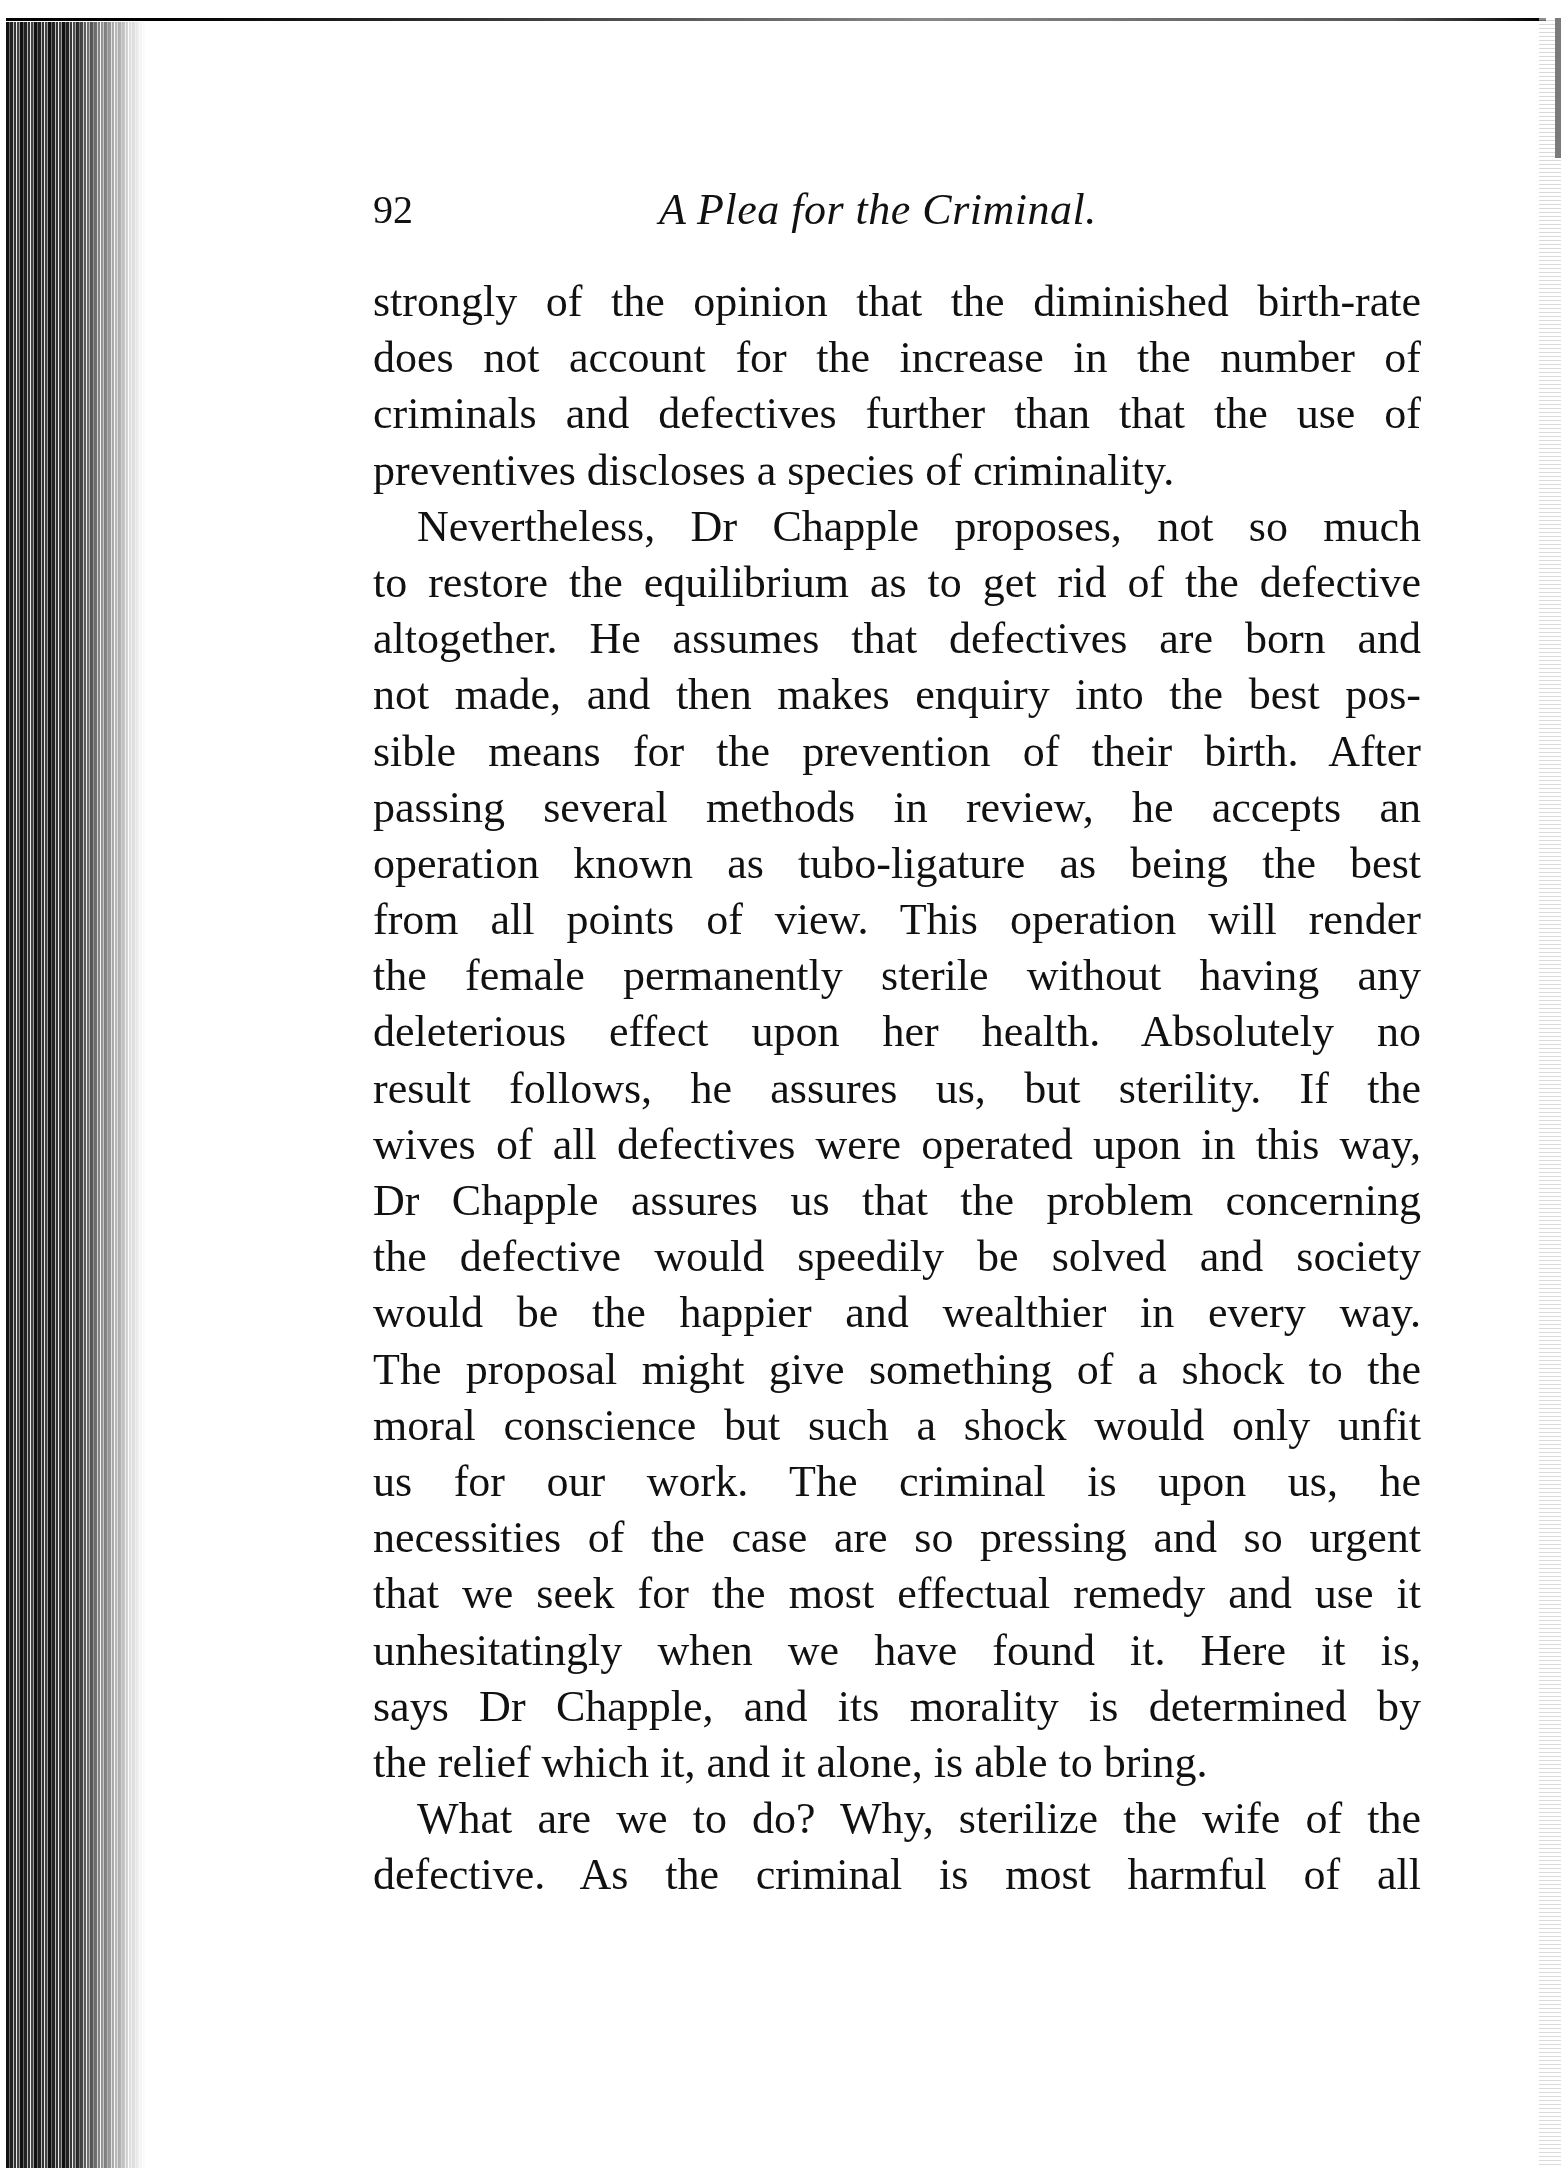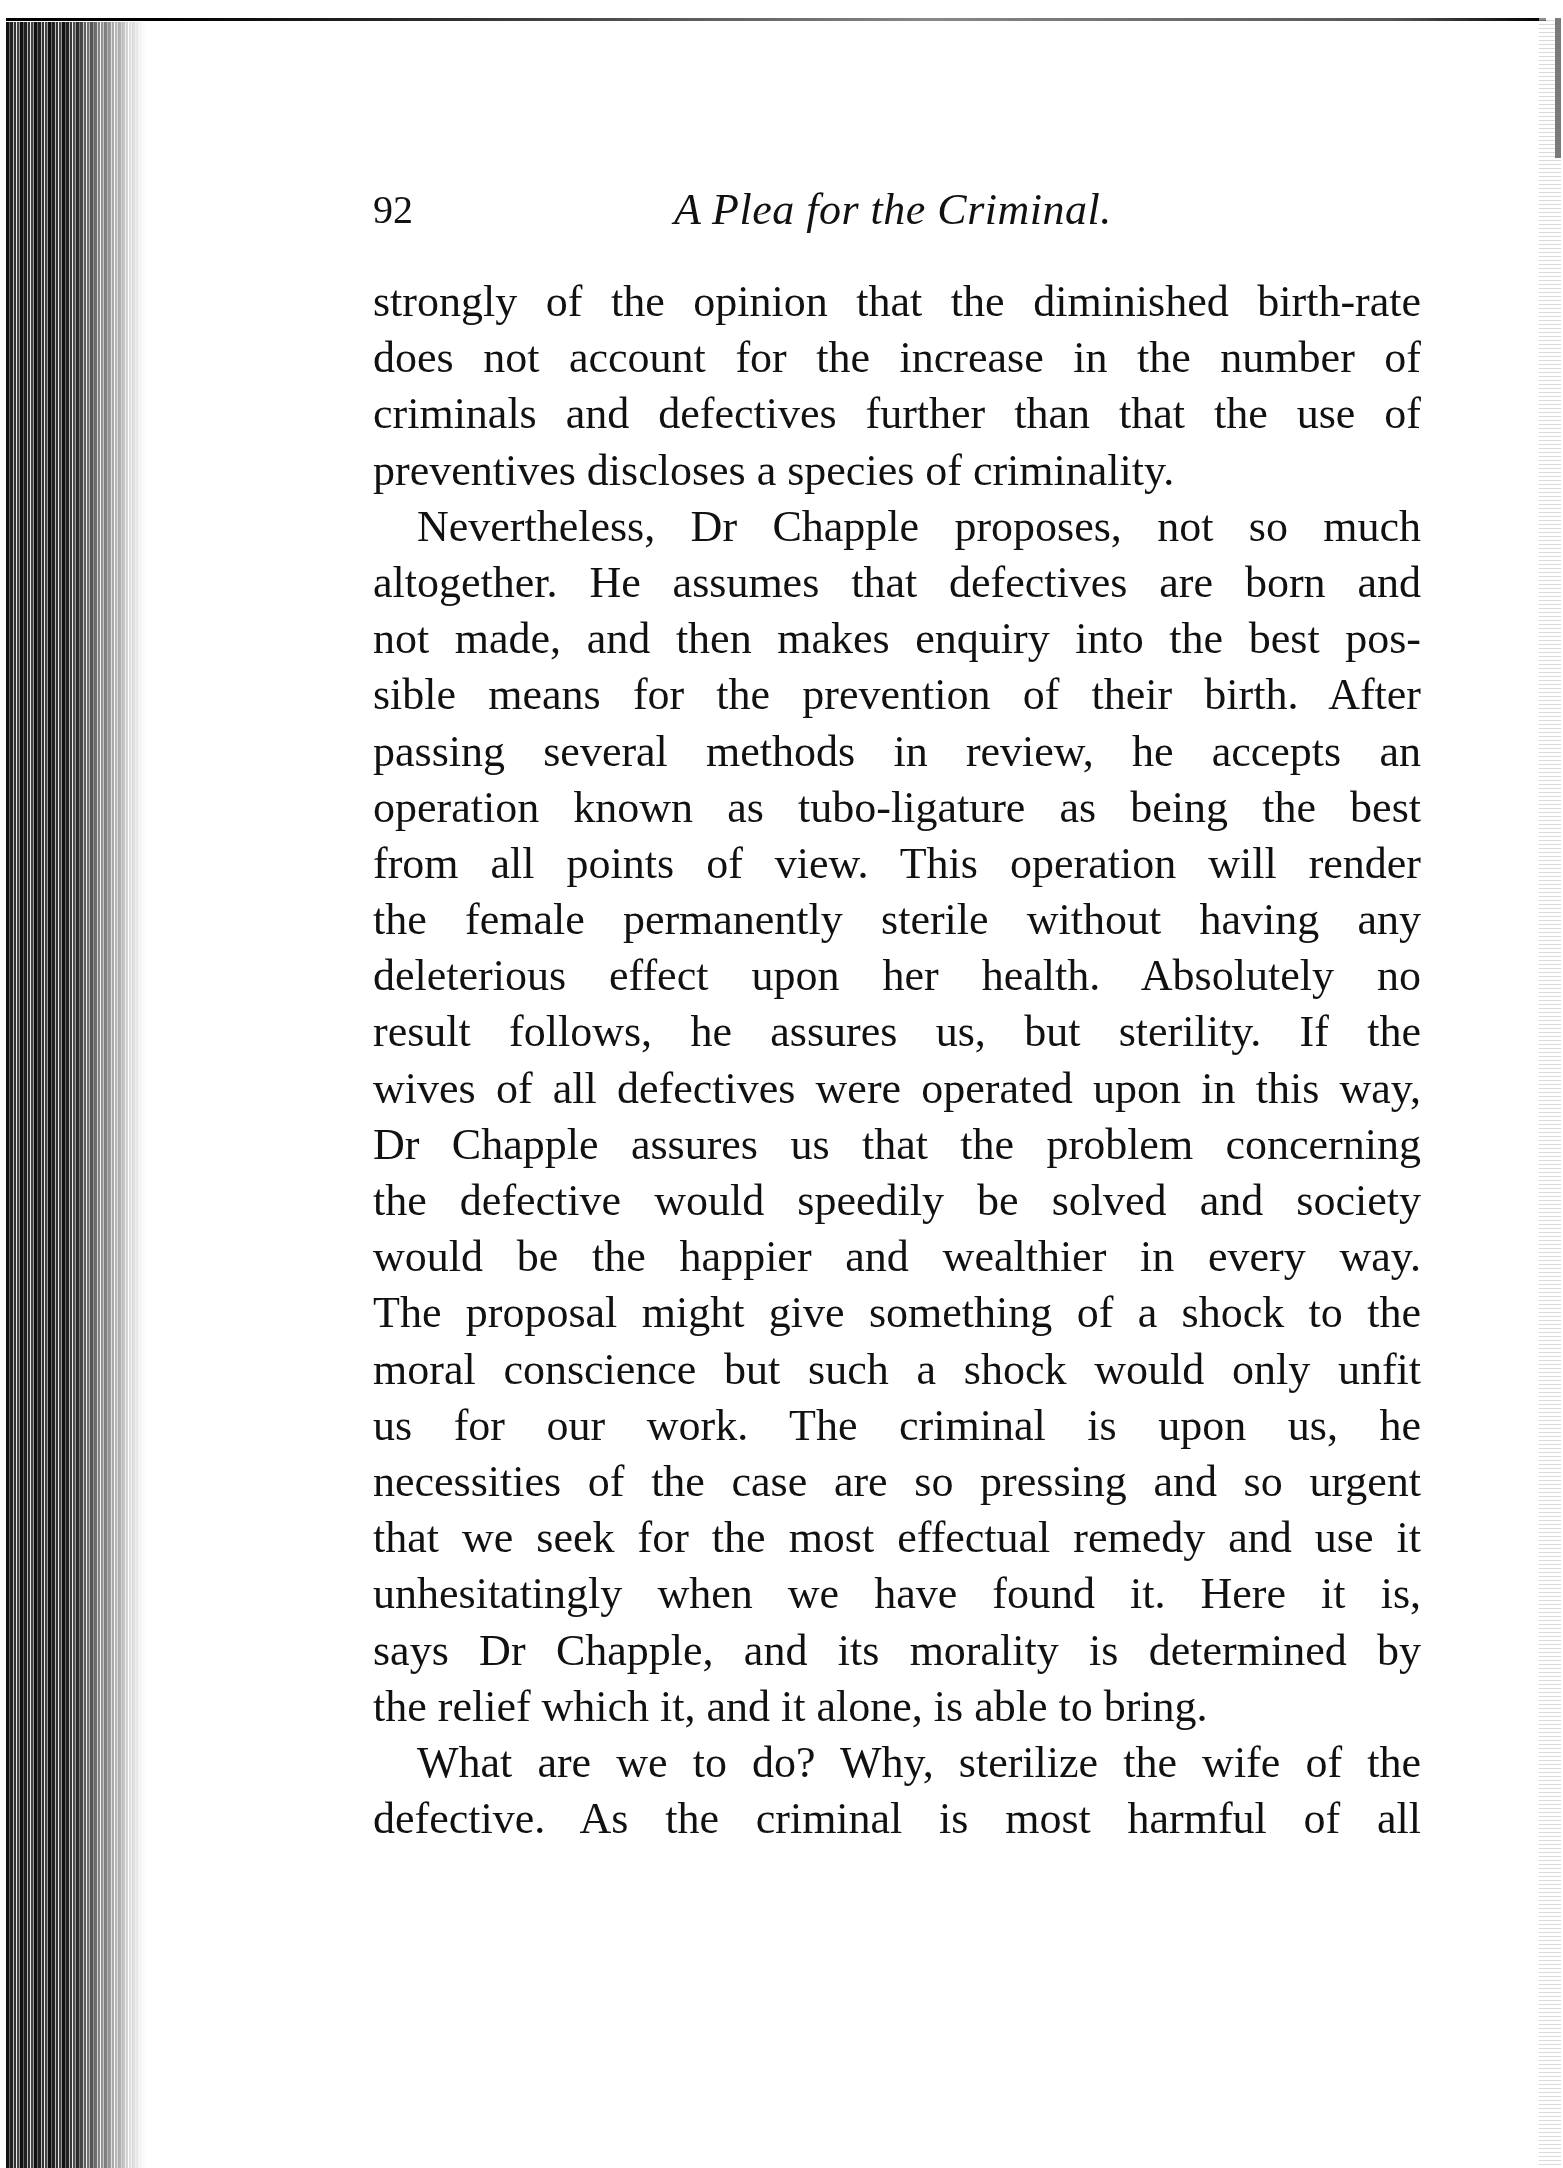--- a/index.html
+++ b/index.html
@@ -77,21 +77,21 @@
     }
     .page-number {
       position: absolute;
       left: 0;
       top: 0;
       font-size: 40px;
       line-height: 60px;
     }
     .running-title {
       position: absolute;
-      left: 301px;
+      left: 286px;
       top: 0;
       font-size: 44px;
       font-style: italic;
       line-height: 60px;
       letter-spacing: 0.5px;
     }
     .body-text {
       position: absolute;
       top: 274px;
       left: 0;
@@ -132,20 +132,21 @@
 
     <div>
       <span class="line">strongly of the opinion that the diminished birth-rate</span>
       <span class="line">does not account for the increase in the number of</span>
       <span class="line">criminals and defectives further than that the use of</span>
       <span class="line last">preventives discloses a species of criminality.</span>
     </div>
 
     <div>
       <span class="line indent">Nevertheless, Dr Chapple proposes, not so much</span>
+      <span class="line">to restore the equilibrium as to get rid of the defective</span>
       <span class="line">altogether. He assumes that defectives are born and</span>
       <span class="line">not made, and then makes enquiry into the best pos-</span>
       <span class="line">sible means for the prevention of their birth. After</span>
       <span class="line">passing several methods in review, he accepts an</span>
       <span class="line">operation known as tubo-ligature as being the best</span>
       <span class="line">from all points of view. This operation will render</span>
       <span class="line">the female permanently sterile without having any</span>
       <span class="line">deleterious effect upon her health. Absolutely no</span>
       <span class="line">result follows, he assures us, but sterility. If the</span>
       <span class="line">wives of all defectives were operated upon in this way,</span>

